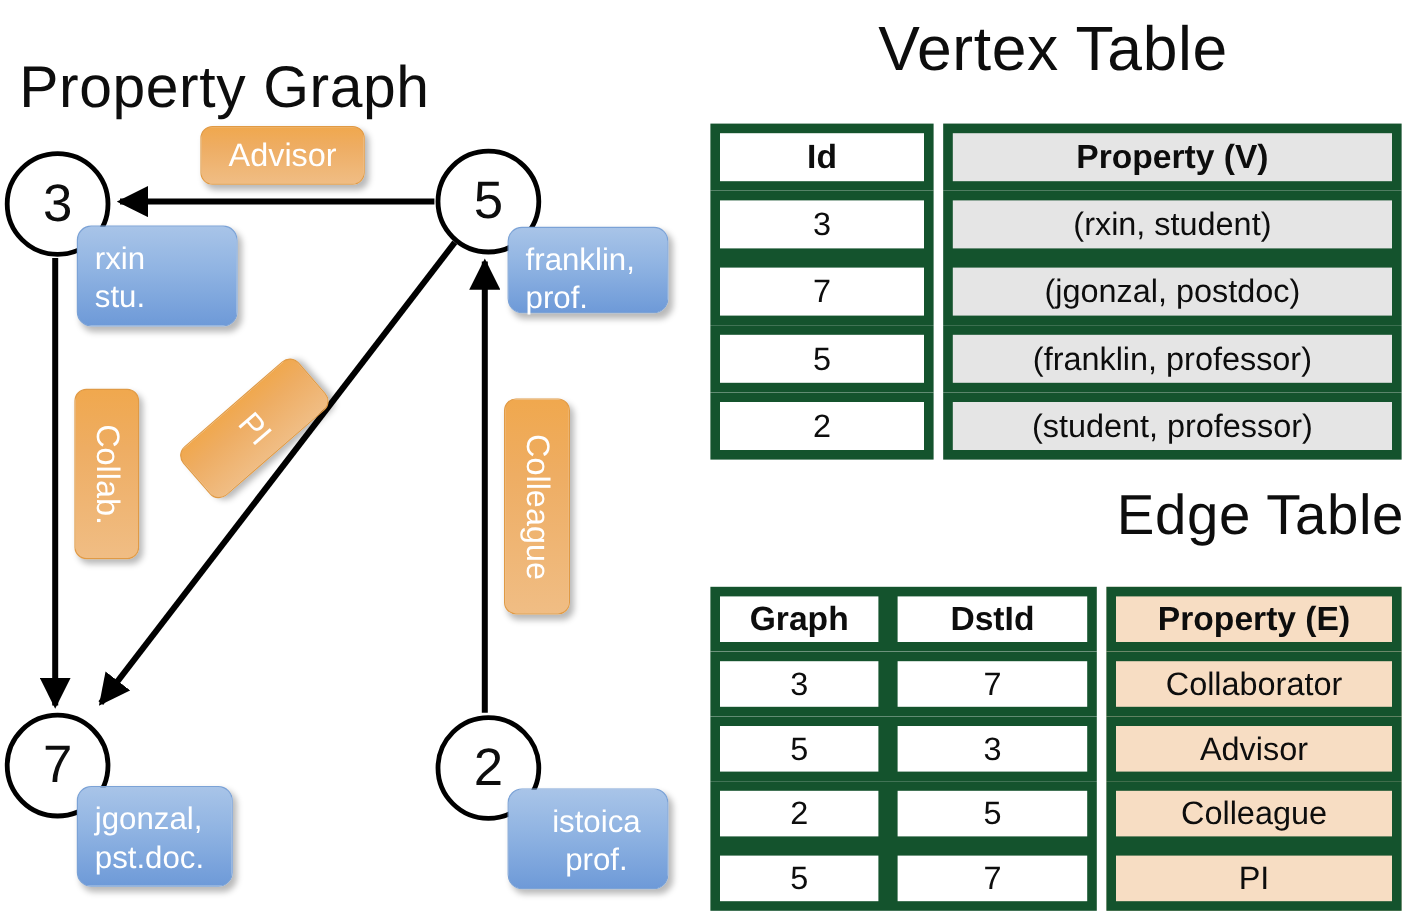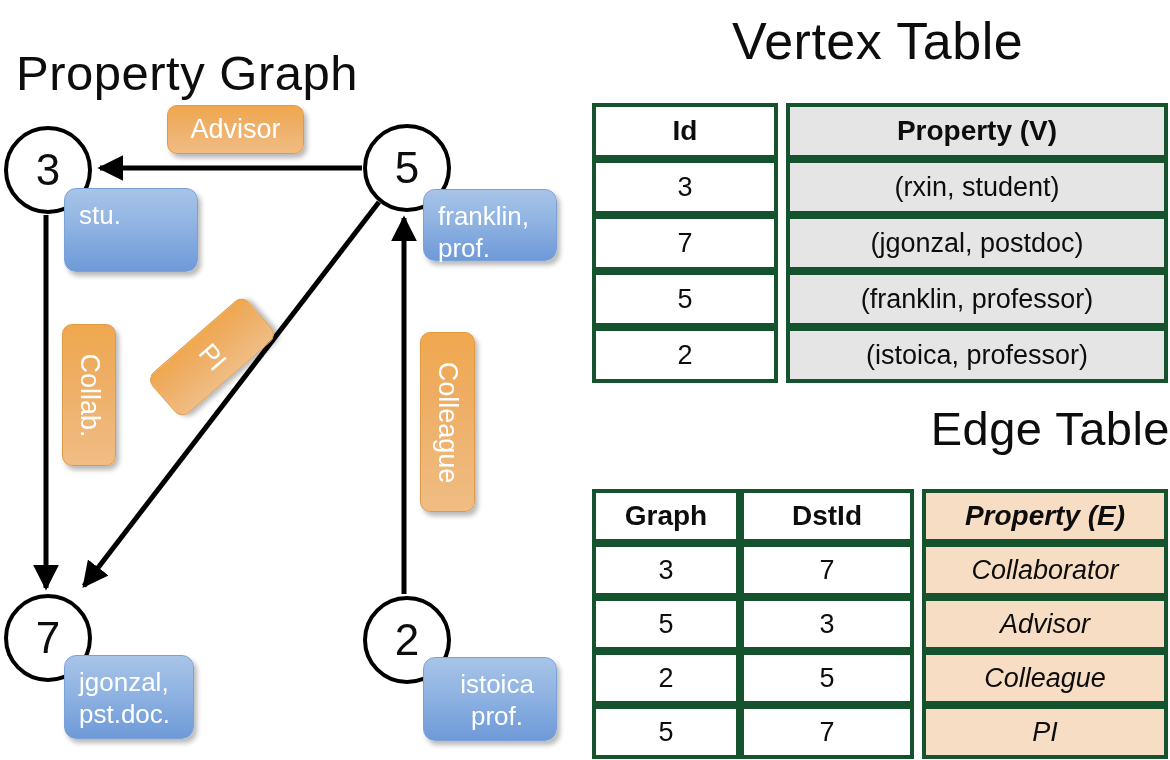--- a/index.html
+++ b/index.html
@@ -111,32 +111,32 @@
   }
 
   
   .tbl {
     position: absolute;
     border-collapse: separate;
     border-spacing: 0;
     table-layout: fixed;
   }
   .tbl td, .tbl th {
-    border: 4px solid #14532d;
+    border: 8px solid #14532d;
     text-align: center;
     font-weight: 400;
     font-size: 27px;
     color: #0d0d0d;
     padding: 0;
     box-sizing: border-box;
   }
   .tbl th { font-weight: 700; font-size: 28px; }
   .cell-white { background: #ffffff; }
   .cell-blue  { background: #e5e5e5; margin-top: 40px; }
-  .cell-peach { background: #f7ddc3; font-style: italic; }
+  .cell-peach { background: #f7ddc3; }
   .spacer-col { border: none !important; background: transparent !important; width: 6px; }
 
   #vertex-table { left: 592px; top: 103px; width: 576px; }
   #vertex-table td, #vertex-table th { height: 56px; }
 
   #edge-table { left: 592px; top: 489px; width: 576px; }
   #edge-table td, #edge-table th { height: 54px; }
 </style>
 </head>
 <body>
@@ -188,20 +188,21 @@
     <span>5</span>
   </div>
   <div class="node" id="node-7" style="left:4px; top:594px;">
     <span>7</span>
   </div>
   <div class="node" id="node-2" style="left:363px; top:596px;">
     <span>2</span>
   </div>
 
   <div class="vprop" id="vprop-3" style="left:64px; top:188px; width:134px; height:84px;">
+    <div>rxin</div>
     <div>stu.</div>
   </div>
 
   <div class="vprop" id="vprop-5" style="left:423px; top:189px; width:134px; height:72px;">
     <div>franklin,</div>
     <div>prof.</div>
   </div>
 
   <div class="vprop" id="vprop-7" style="left:64px; top:655px; width:130px; height:84px;">
     <div>jgonzal,</div>
@@ -239,21 +240,21 @@
       <td class="cell-blue">(jgonzal, postdoc)</td>
     </tr>
     <tr>
       <td class="cell-white">5</td>
       <td class="spacer-col"></td>
       <td class="cell-blue">(franklin, professor)</td>
     </tr>
     <tr>
       <td class="cell-white">2</td>
       <td class="spacer-col"></td>
-      <td class="cell-blue">(istoica, professor)</td>
+      <td class="cell-blue">(student, professor)</td>
     </tr>
   </tbody>
 </table>
 
 <table class="tbl" id="edge-table">
   <colgroup>
     <col style="width:148px">
     <col style="width:174px">
     <col style="width:8px">
     <col style="width:246px">

